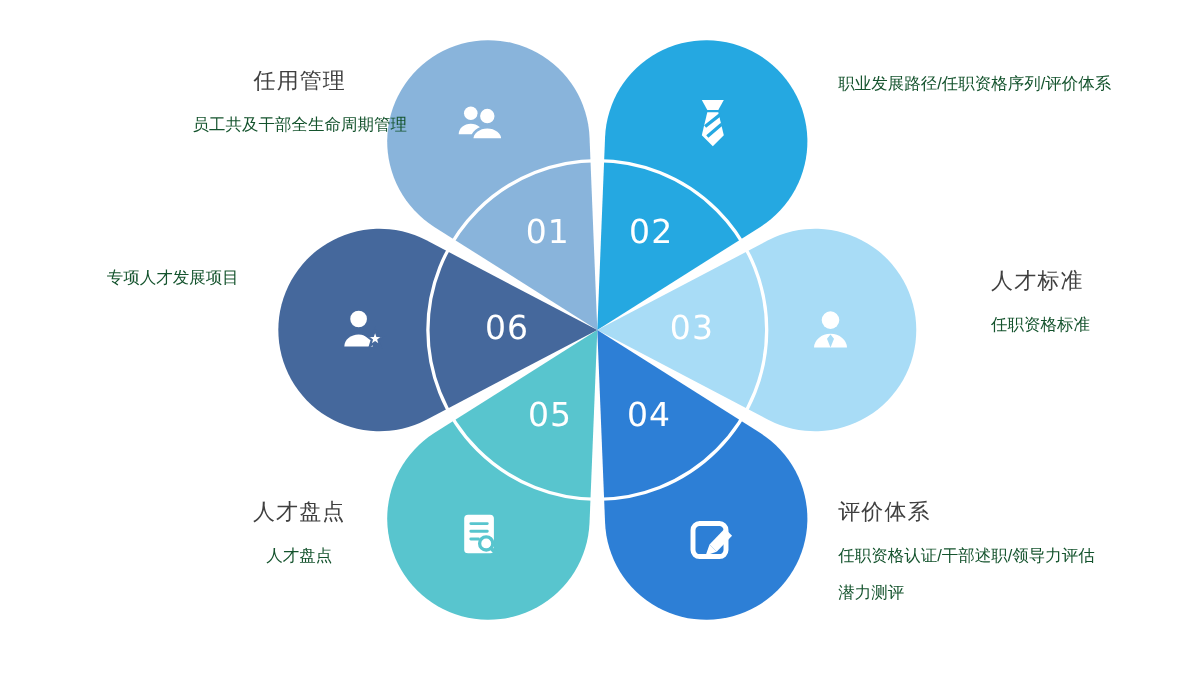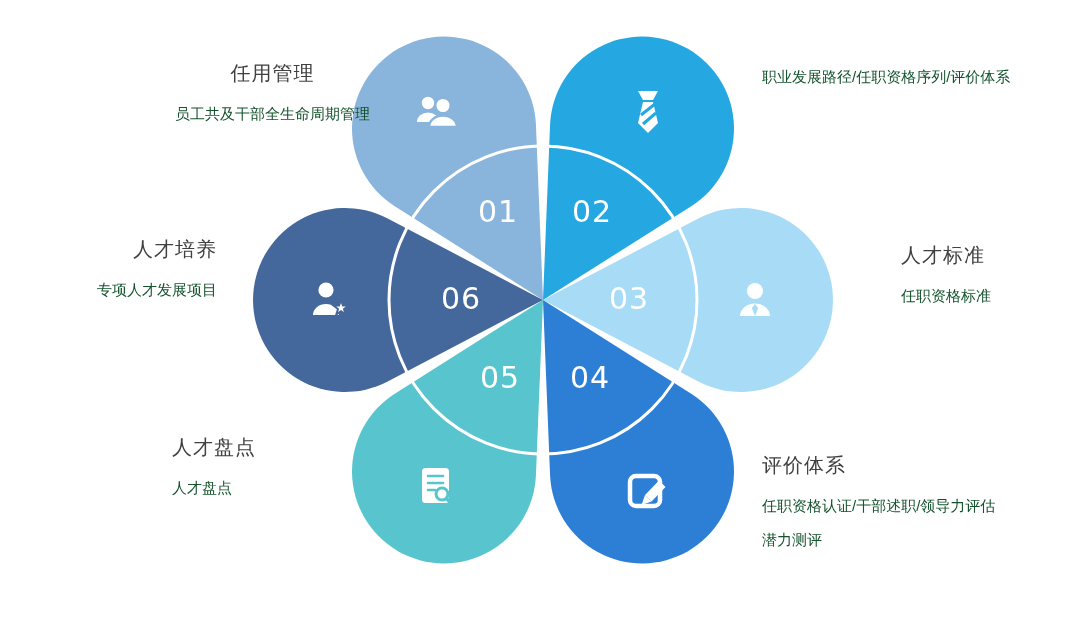--- a/index.html
+++ b/index.html
@@ -12,21 +12,21 @@
     font-size:30px;fill:#ffffff;letter-spacing:1px;
     font-family:"DejaVu Sans","Liberation Sans",sans-serif;font-weight:400;
   }
   .label{position:absolute;}
   .label .title{font-size:20px;font-weight:400;color:#404040;letter-spacing:1px;margin-bottom:10px;}
   .label .desc{font-size:15px;color:#14532d;line-height:34px;}
   .lb1{left:140px;top:60px;width:265px;text-align:center;}
   .lb2{left:762px;top:60px;width:312px;text-align:left;}
   .lb3{left:855px;top:242px;width:220px;text-align:left;margin-left:46px;}
   .lb4{left:762px;top:452px;width:322px;text-align:left;}
-  .lb5{left:172px;top:434px;width:200px;text-align:left;}
+  .lb5{left:172px;top:452px;width:200px;text-align:center;}
   .lb6{left:5px;top:236px;width:212px;text-align:right;}
 </style>
 </head>
 <body>
 
 <div class="stage">
 
   <svg width="1081" height="626" viewBox="0 0 1081 626">
 
     <g transform="translate(543,300) rotate(-120)">
@@ -115,17 +115,16 @@
     <div class="desc">任职资格认证/干部述职/领导力评估</div>
     <div class="desc">潜力测评</div>
   </div>
 
   <div class="label lb5">
     <div class="title">人才盘点</div>
     <div class="desc">人才盘点</div>
   </div>
 
   <div class="label lb6">
-    <div class="title">人才培养</div>
     <div class="desc">专项人才发展项目</div>
   </div>
 
 </div>
 
 </body></html>

